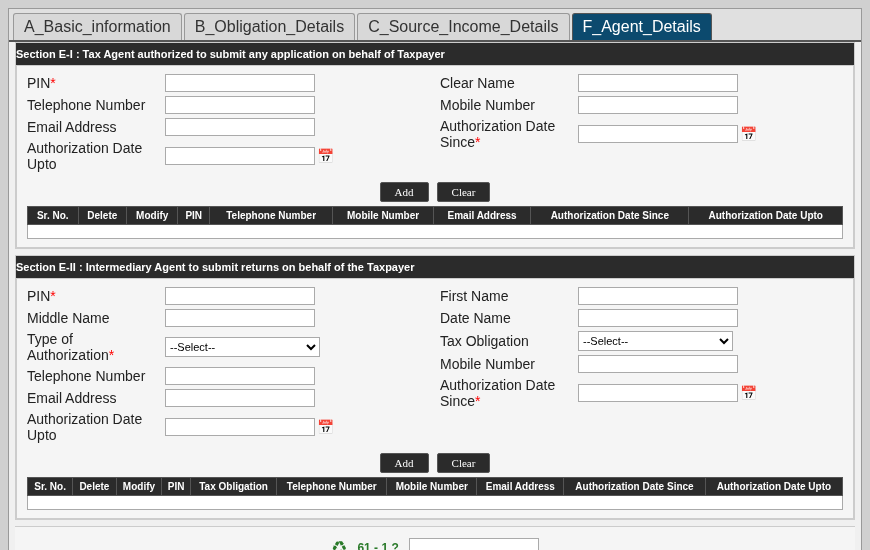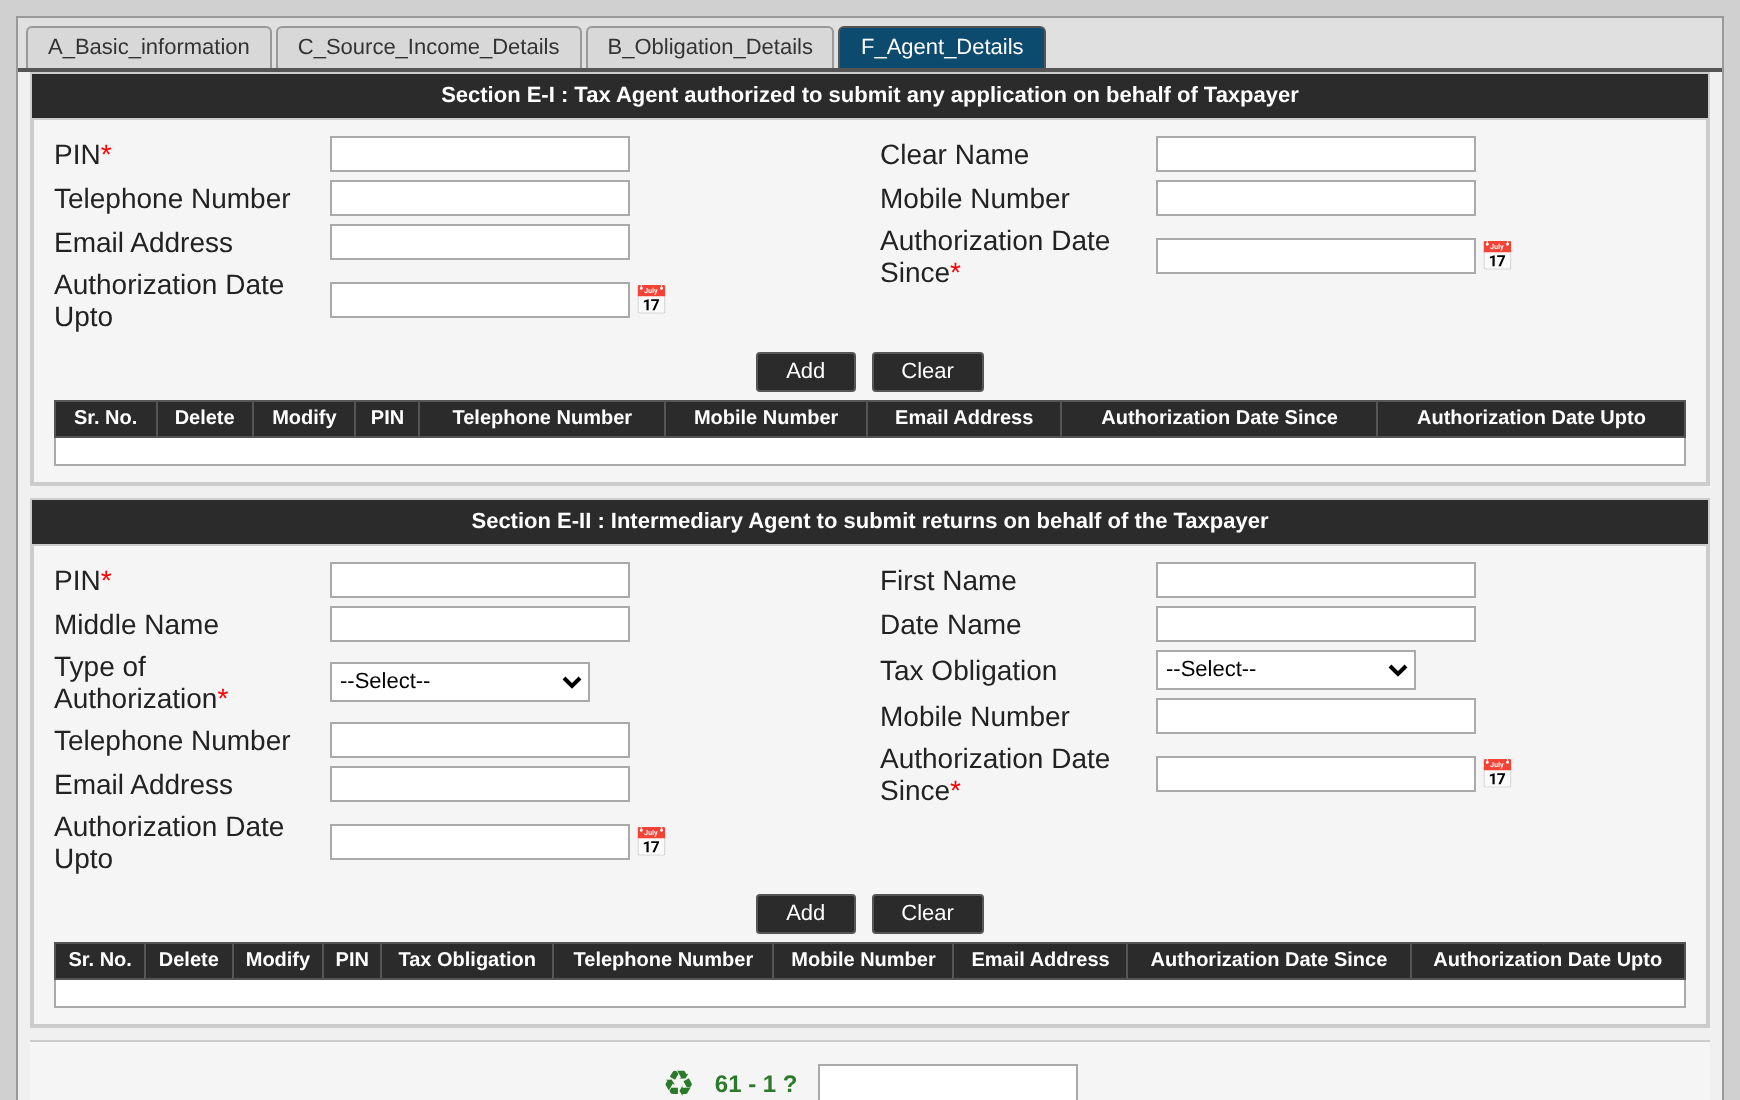--- a/index.html
+++ b/index.html
@@ -24,34 +24,34 @@
       padding-top: 4px;
       padding-left: 4px;
       gap: 2px;
     }
     .tab {
       padding: 4px 10px;
       background: #d8d8d8;
       border: 1px solid #999;
       border-bottom: none;
       cursor: pointer;
-      font-size: 11px;
+      font-size: 16px;
       color: #333;
       border-radius: 3px 3px 0 0;
     }
     .tab.active {
       background: #0c4a6e;
       color: #fff;
       border-color: #555;
     }
     
     .section-header {
       background: #2b2b2b;
       color: #fff;
-      text-align: center;
+      text-align: left;
       padding: 5px 0;
       font-size: 11px;
       font-weight: bold;
     }
     
     .form-area {
       background: #f5f5f5;
       padding: 8px 10px;
       border: 1px solid #ccc;
       margin: 0;
@@ -109,20 +109,21 @@
       margin: 6px 0 4px 0;
     }
     .btn {
       padding: 3px 14px;
       font-size: 11px;
       cursor: pointer;
       border: 1px solid #555;
       background: #2b2b2b;
       color: #fff;
       border-radius: 2px;
+      font-family: Liberation Serif, serif;
     }
     
     .grid-table {
       width: 100%;
       border-collapse: collapse;
       font-size: 10px;
     }
     .grid-table th {
       background: #2b2b2b;
       color: #fff;
@@ -135,21 +136,21 @@
       border: 1px solid #aaa;
       padding: 2px 4px;
       background: #fff;
     }
     
     .form-select {
       height: 20px;
       border: 1px solid #aaa;
       background: #fff;
       font-size: 11px;
-      width: 130px;
+      width: 155px;
     }
     
     .captcha-area {
       display: flex;
       align-items: center;
       justify-content: center;
       gap: 10px;
       padding: 10px 0 6px 0;
       background: #f5f5f5;
       border-top: 1px solid #ccc;
@@ -196,22 +197,22 @@
       padding: 0 6px;
     }
   </style>
 </head>
 <body>
 
 <div class="outer-container">
 
   <div class="tabs">
     <div class="tab">A_Basic_information</div>
+    <div class="tab">B_Obligation_Details</div>
     <div class="tab">C_Source_Income_Details</div>
-    <div class="tab">B_Obligation_Details</div>
     <div class="tab active">F_Agent_Details</div>
   </div>
 
   <div class="main-content outer-pad">
 
     <div class="section-block">
       <div class="section-header">Section E-I : Tax Agent authorized to submit any application on behalf of Taxpayer</div>
       <div class="form-area">
         <div class="form-two-col">
 

